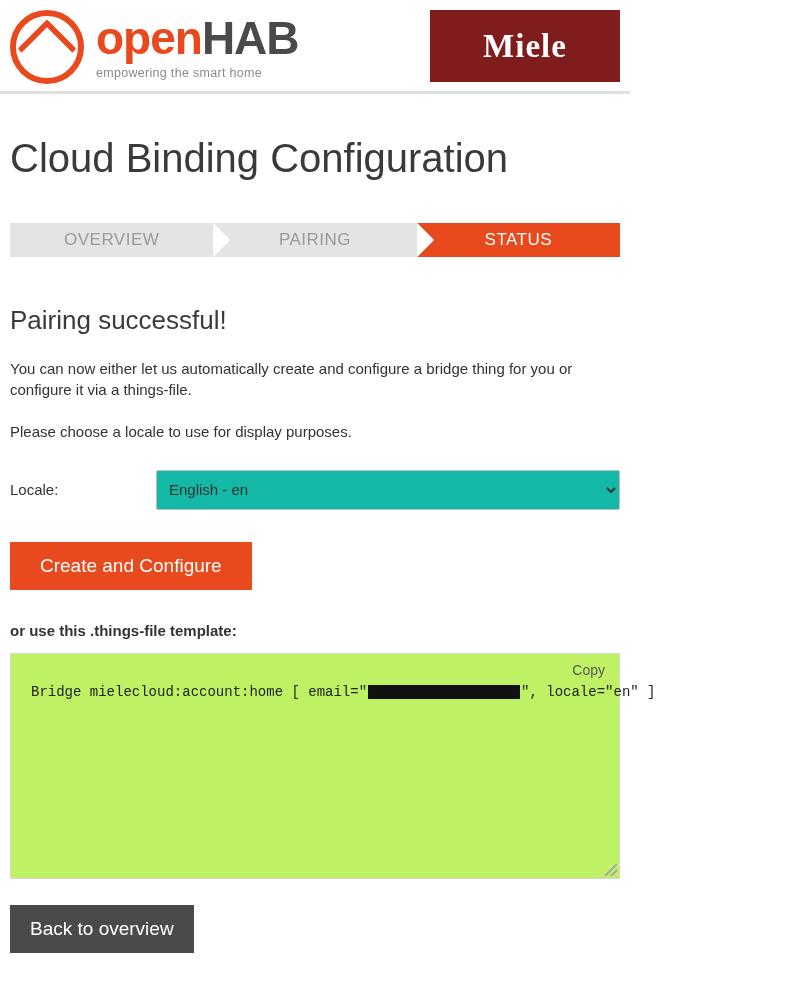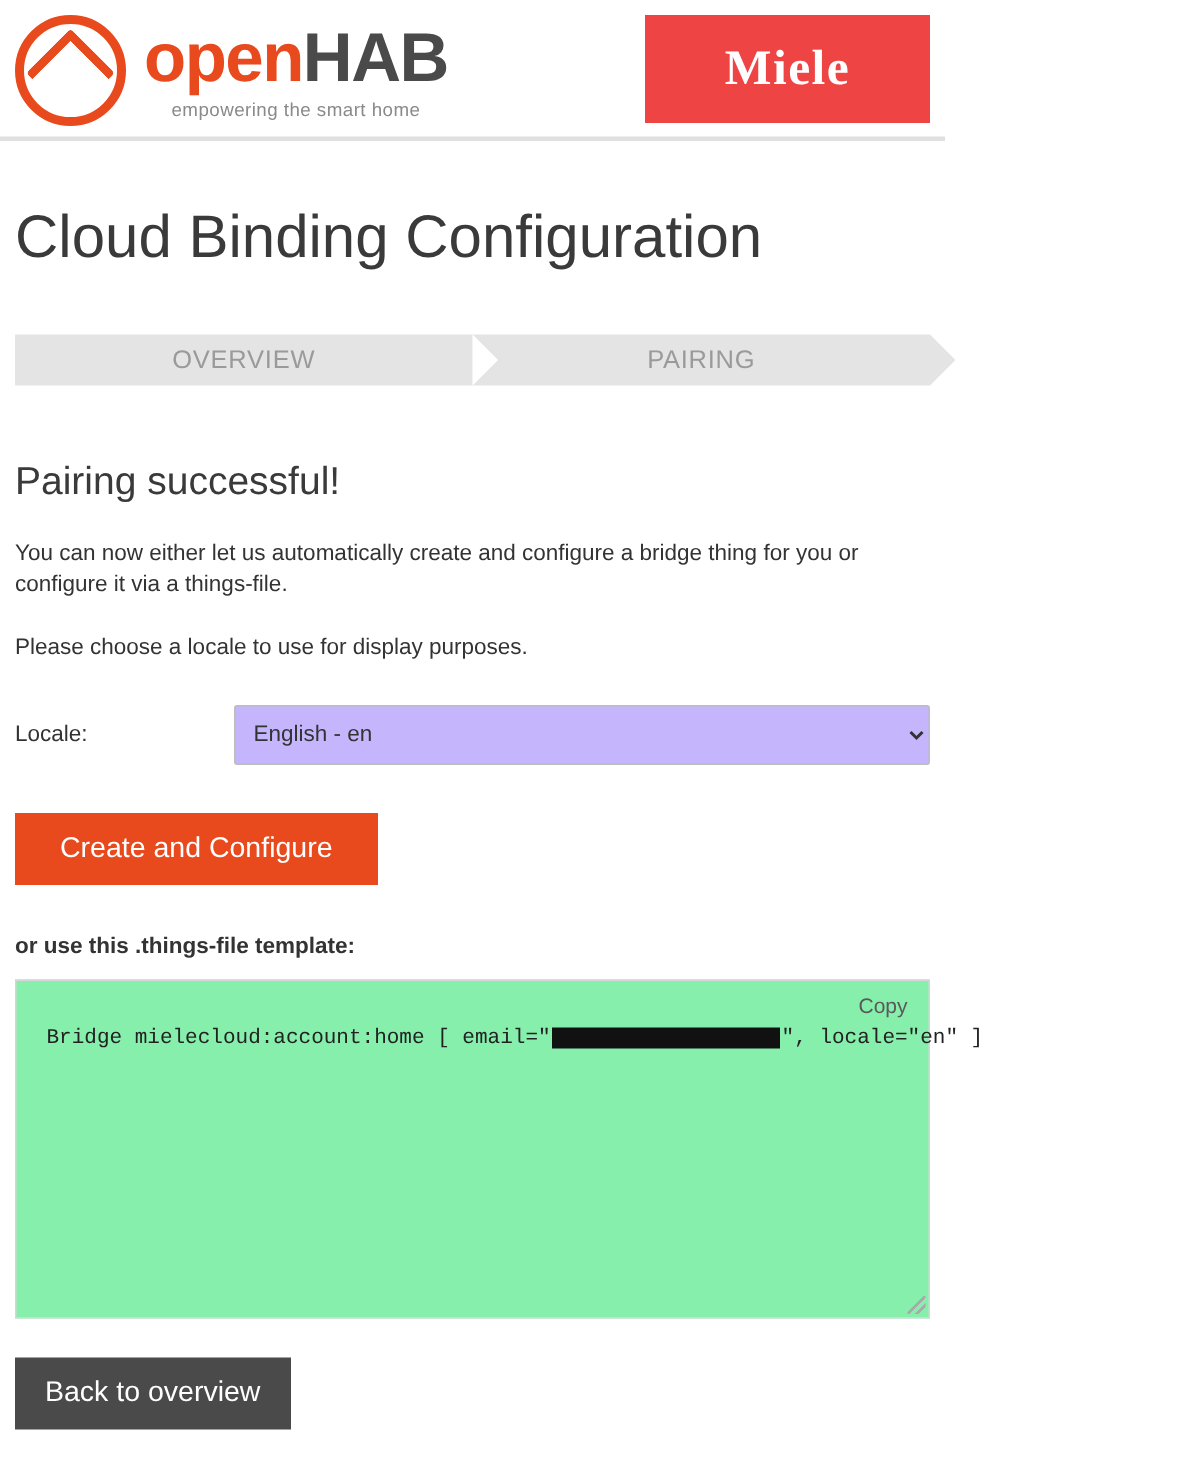--- a/index.html
+++ b/index.html
@@ -62,32 +62,32 @@
   }
   .logo-word {
     font-size: 46px;
     font-weight: bold;
     letter-spacing: -1px;
   }
   .logo-word .open { color: #e8491d; }
   .logo-word .hab { color: #4a4a4a; }
   .logo-tag {
     margin-top: 6px;
-    text-align: center;
+    text-align: left;
     font-size: 12.5px;
     color: #8a8a8a;
     letter-spacing: 0.3px;
   }
   .brand-badge {
     position: absolute;
     right: 10px;
     top: 10px;
     width: 190px;
     height: 72px;
-    background: #ef4444;
+    background: #7f1d1d;
     display: flex;
     align-items: center;
     justify-content: center;
   }
   .brand-badge span {
     color: #ffffff;
     font-family: "Liberation Serif", serif;
     font-size: 33px;
     font-weight: bold;
     letter-spacing: 1px;
@@ -174,21 +174,21 @@
     flex: 0 0 146px;
   }
   .locale-select {
     flex: 1 1 auto;
     height: 40px;
     font-size: 15px;
     font-family: "Liberation Sans", sans-serif;
     padding: 0 8px;
     border: 1px solid #bdbdbd;
     border-radius: 2px;
-    background: #c4b5fd;
+    background: #14b8a6;
     color: #333333;
     box-sizing: border-box;
   }
 
   .primary-btn {
     margin-top: 32px;
     display: inline-block;
     background: #e8491d;
     color: #ffffff;
     border: none;
@@ -203,21 +203,21 @@
     font-size: 15px;
     font-weight: bold;
     color: #333333;
   }
 
   .code-wrap {
     position: relative;
     margin-top: 14px;
     height: 226px;
     border: 1px solid #d6d6d6;
-    background: #86efac;
+    background: #bef264;
     box-sizing: border-box;
   }
   .copy-btn {
     position: absolute;
     right: 10px;
     top: 6px;
     font-size: 14px;
     color: #5a5a5a;
     background: transparent;
     border: none;
@@ -290,20 +290,24 @@
   <div class="steps">
     <div class="step first">
       <span>OVERVIEW</span>
       <span class="arrow"></span>
     </div>
     <div class="step">
       <span class="notch"></span>
       <span>PAIRING</span>
       <span class="arrow"></span>
     </div>
+    <div class="step active">
+      <span class="notch"></span>
+      <span>STATUS</span>
+    </div>
   </div>
 
   <div class="content">
     <h2 class="section-title">Pairing successful!</h2>
 
     <p class="para">You can now either let us automatically create and configure a bridge thing for you or configure it via a things-file.</p>
     <p class="para second">Please choose a locale to use for display purposes.</p>
 
     <div class="locale-row">
       <label class="locale-label">Locale:</label>

